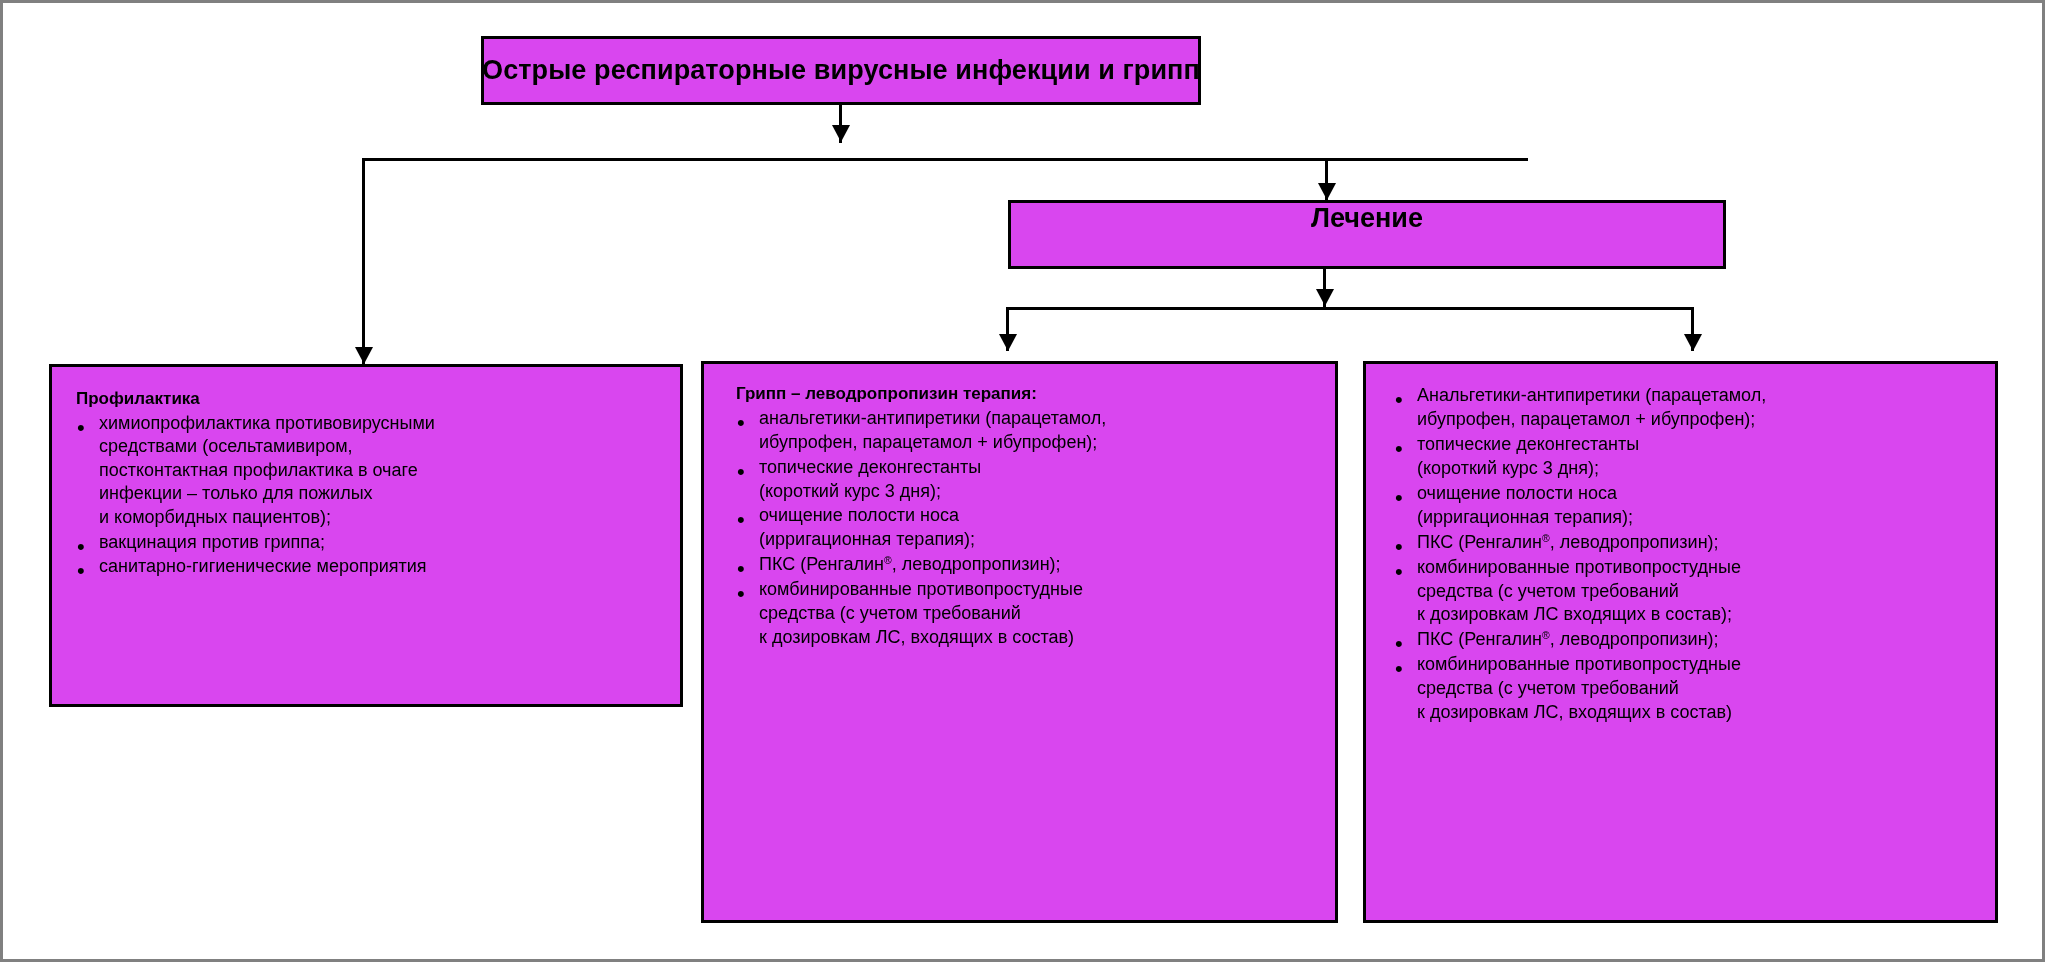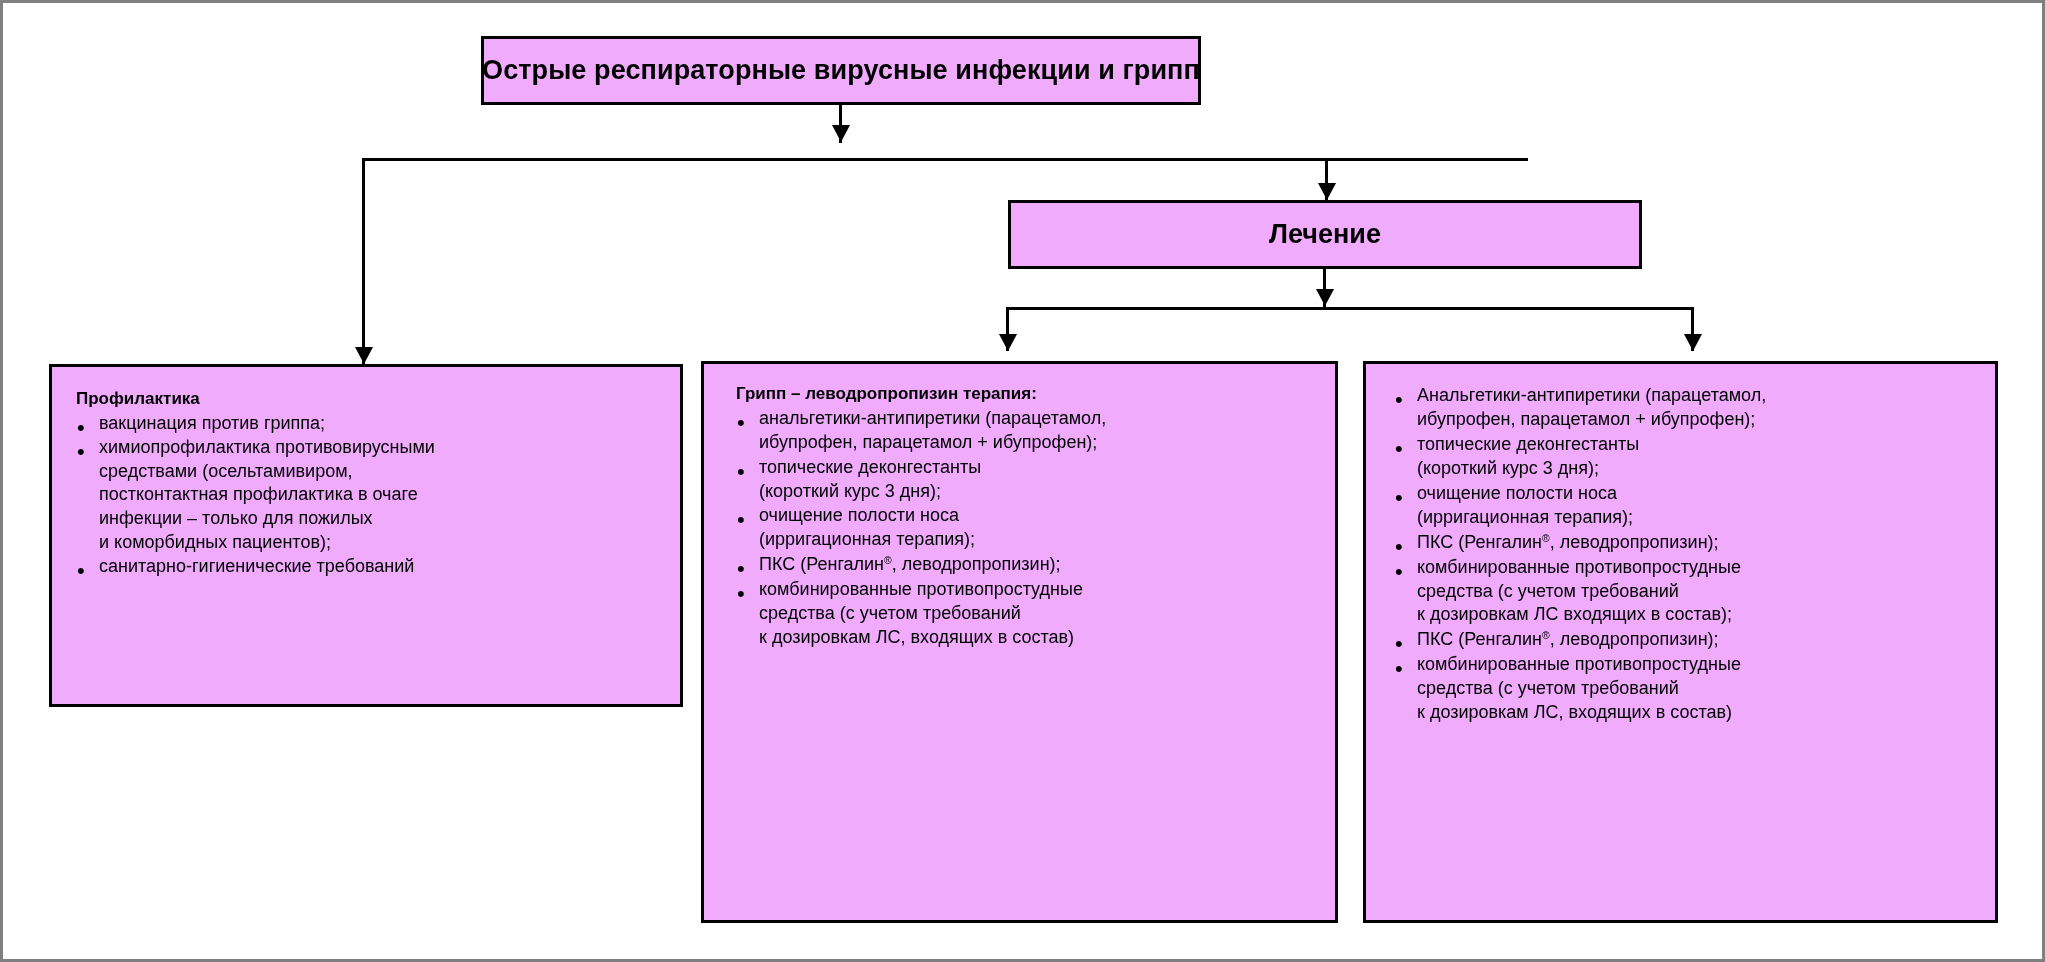--- a/index.html
+++ b/index.html
@@ -15,21 +15,21 @@
     box-sizing: border-box;
     border: 3px solid #808080;
     overflow: hidden;
     font-family: "Liberation Sans", sans-serif;
     color: #000000;
   }
 
   
   .box {
     position: absolute;
-    background: #f0abfc;
+    background: #d946ef;
     border: 3px solid #000000;
     box-sizing: border-box;
   }
   .box-title {
     left: 478px;
     top: 33px;
     width: 720px;
     height: 69px;
     display: flex;
     align-items: center;
@@ -37,24 +37,24 @@
   }
   .box-title .label {
     font-size: 27px;
     font-weight: bold;
     letter-spacing: 0.1px;
     white-space: nowrap;
   }
   .box-treatment {
     left: 1005px;
     top: 197px;
-    width: 634px;
+    width: 718px;
     height: 69px;
     display: flex;
-    align-items: center;
+    align-items: flex-start;
     justify-content: center;
   }
   .box-treatment .label {
     font-size: 27px;
     font-weight: bold;
     white-space: nowrap;
   }
 
   .box-prevention {
     left: 46px;
@@ -159,27 +159,27 @@
 
   <div class="line vline" style="left:1003px; top:304px; height:44px;"></div>
   <div class="arrow-down" style="left:996px; top:331px;"></div>
 
   <div class="line vline" style="left:1688px; top:304px; height:44px;"></div>
   <div class="arrow-down" style="left:1681px; top:331px;"></div>
 
   <div class="box box-prevention">
     <div class="card-head">Профилактика</div>
     <ul class="items">
-      <li>вакцинация против гриппа;</li>
       <li>химиопрофилактика противовирусными
 средствами (осельтамивиром,
 постконтактная профилактика в очаге
 инфекции – только для пожилых
 и коморбидных пациентов);</li>
-      <li>санитарно-гигиенические требований</li>
+      <li>вакцинация против гриппа;</li>
+      <li>санитарно-гигиенические мероприятия</li>
     </ul>
   </div>
 
   <div class="box box-flu">
     <div class="card-head">Грипп – леводропропизин терапия:</div>
     <ul class="items">
       <li>анальгетики-антипиретики (парацетамол,
 ибупрофен, парацетамол + ибупрофен);</li>
       <li>топические деконгестанты
 (короткий курс 3 дня);</li>

